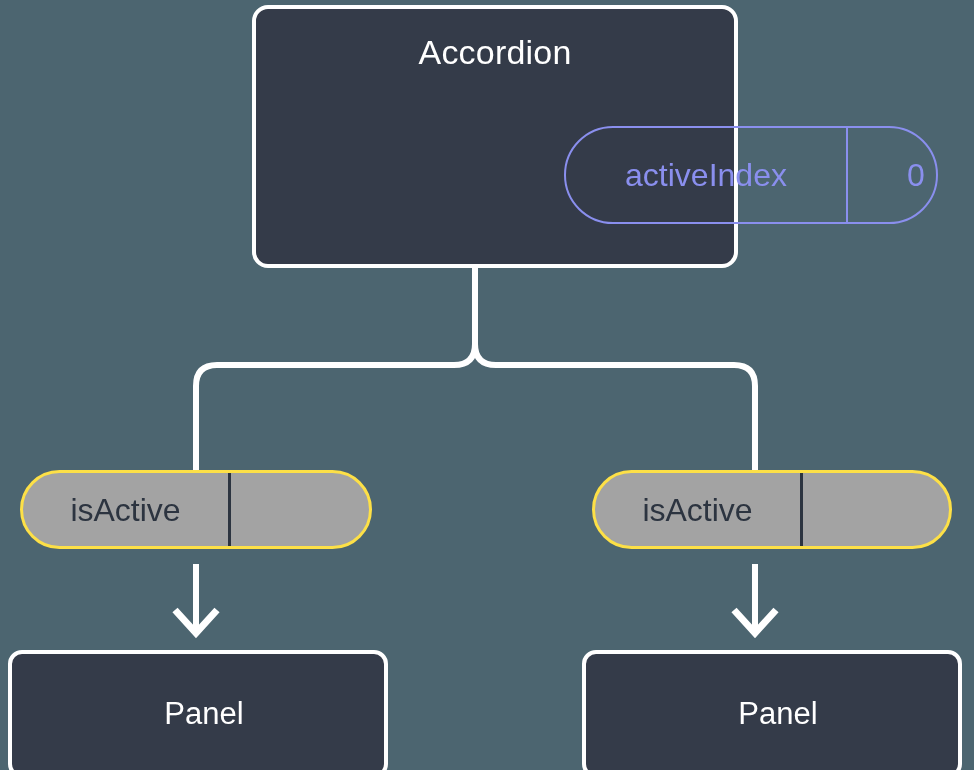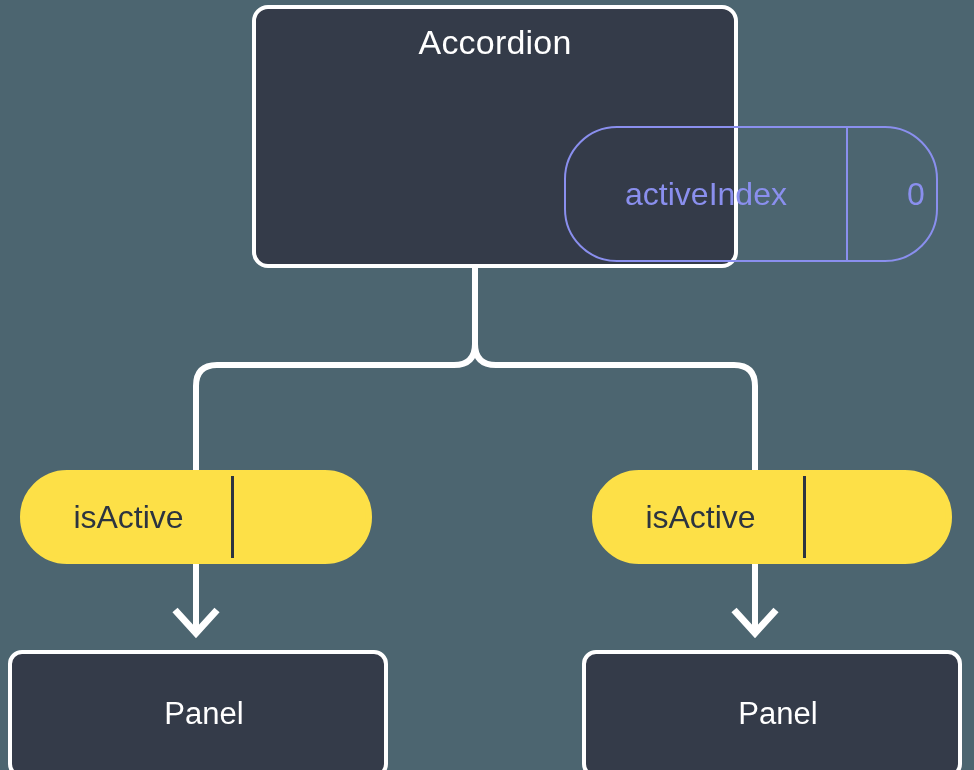--- a/index.html
+++ b/index.html
@@ -38,21 +38,21 @@
     display: flex;
     flex-direction: column;
     align-items: center;
   }
   #root-card {
     left: 252px;
     top: 5px;
     width: 486px;
     height: 263px;
     justify-content: flex-start;
-    padding-top: 16px;
+    padding-top: 26px;
   }
   .card-title {
     color: #ffffff;
     font-size: 34px;
     font-weight: 400;
     letter-spacing: 0.2px;
     line-height: 1;
   }
 
   
@@ -78,21 +78,21 @@
     margin-left: 12px;
   }
 
   
   .badge-outline {
     position: absolute;
     box-sizing: border-box;
     left: 308px;
     top: 117px;
     width: 374px;
-    height: 136px;
+    height: 98px;
     border: 2px solid #8a8fee;
     border-radius: 53px;
     display: flex;
     align-items: stretch;
     gap: 48px;
   }
   .badge-outline .bo-key {
     flex: 0 0 280px;
     display: flex;
     align-items: center;
@@ -108,23 +108,23 @@
   .badge-outline .bo-text {
     color: #8a8fee;
     font-size: 32px;
     line-height: 1;
   }
 
   
   .pill {
     position: absolute;
     box-sizing: border-box;
-    height: 94px;
-    background: #fde047;
-    border: 6px solid #fde047;
+    height: 79px;
+    background: #a3a3a3;
+    border: 3px solid #fde047;
     border-radius: 47px;
     display: flex;
     align-items: stretch;
     overflow: hidden;
   }
   #pill-left  { left: 20px;  top: 470px; width: 352px; }
   #pill-right { left: 592px; top: 470px; width: 360px; }
 
   .pill .p-key {
     display: flex;

